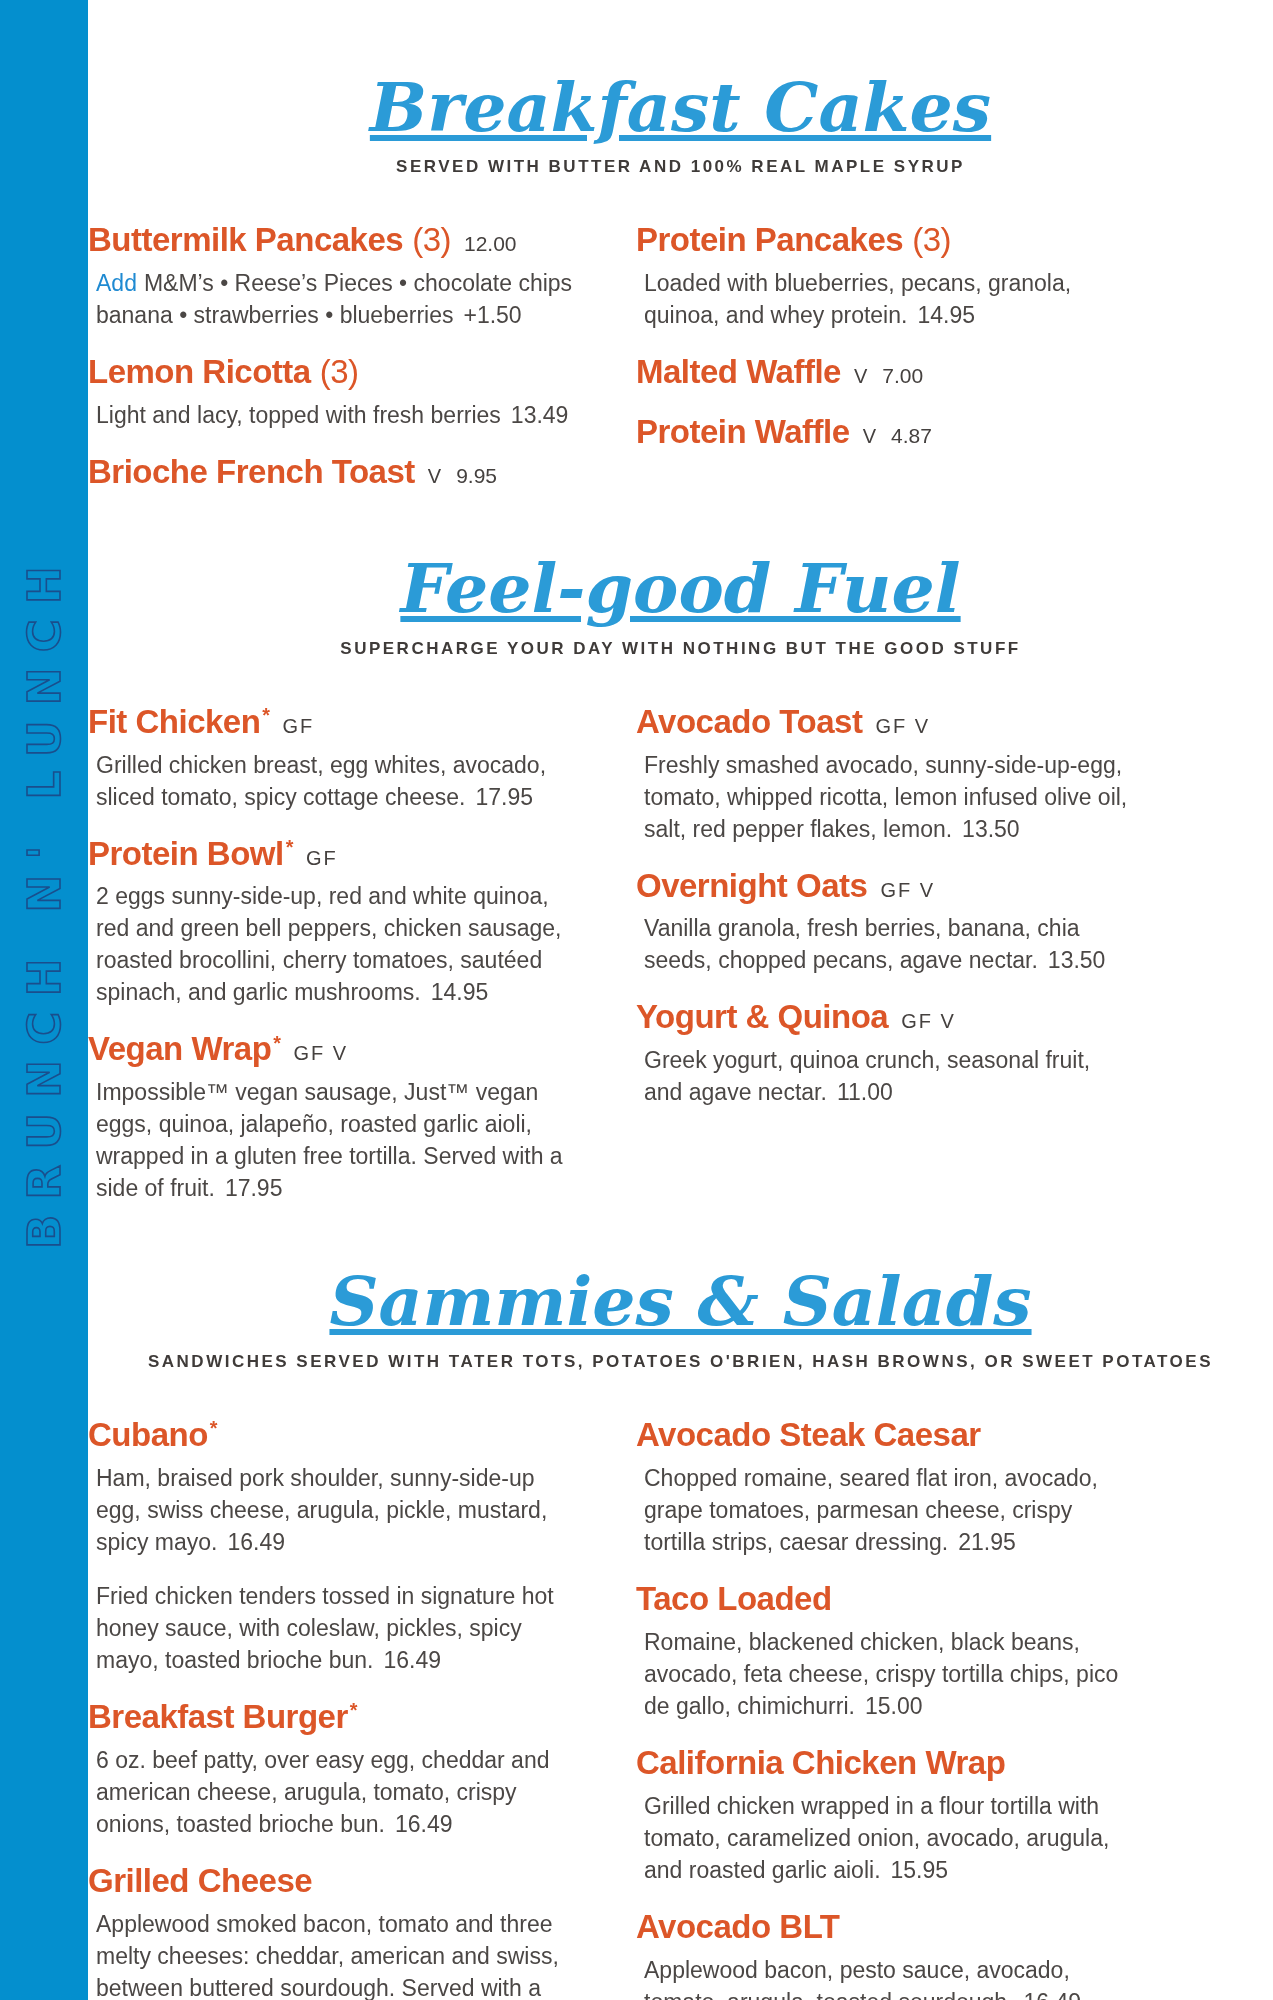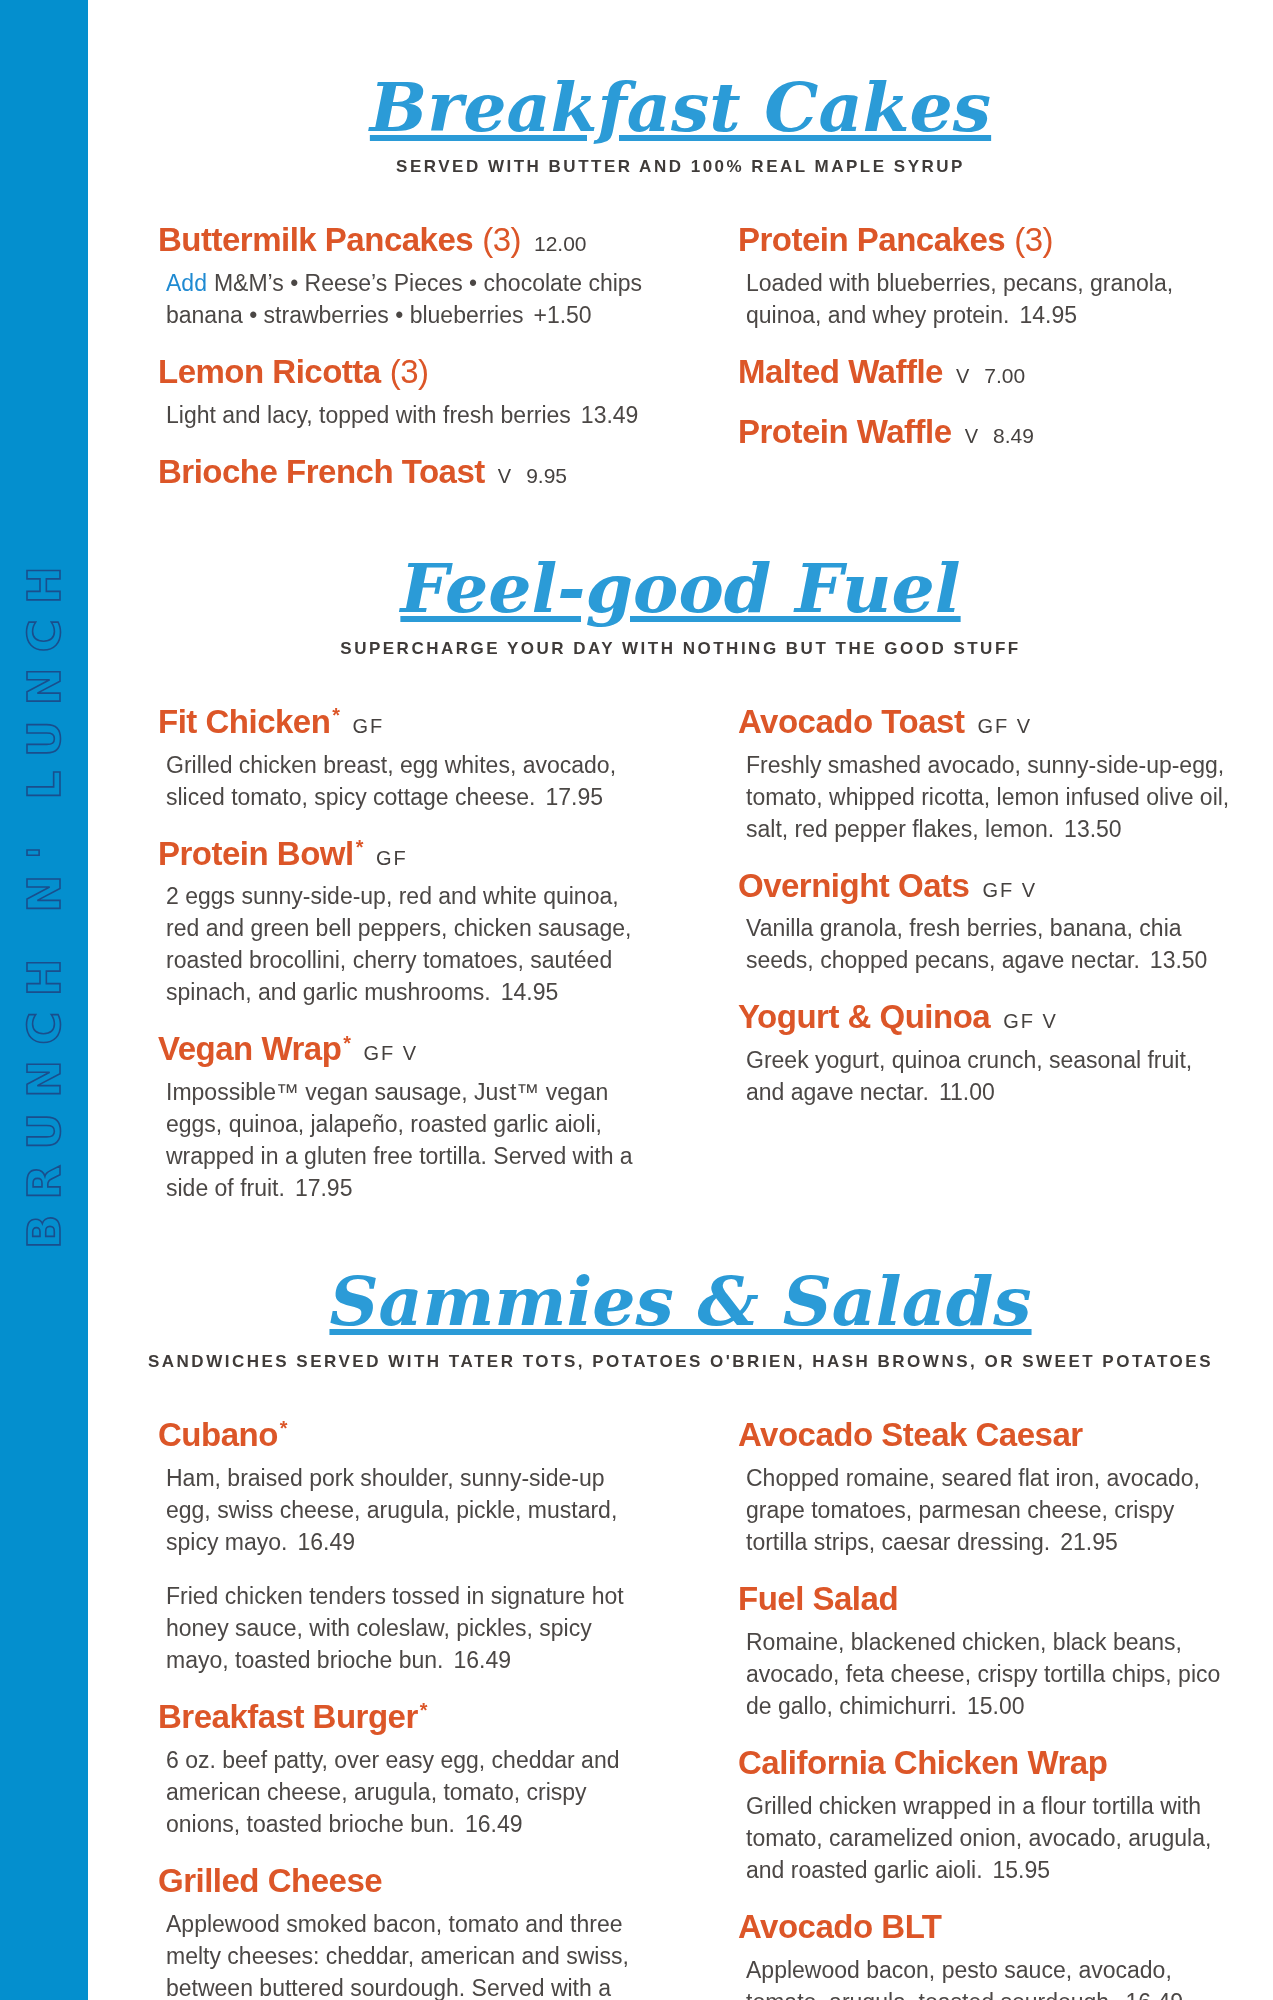--- a/index.html
+++ b/index.html
@@ -8,21 +8,21 @@
   .sidebar{position:absolute;left:0;top:0;width:88px;height:2000px;background:#048fce;}
   .v-label{position:absolute;left:44px;top:900px;transform:translate(-50%,-50%) rotate(-90deg);
            white-space:nowrap;font-family:"DejaVu Sans",sans-serif;font-weight:700;
            font-size:45px;letter-spacing:.34em;color:#048fce;-webkit-text-stroke:1.6px #1a4e8c;}
   .content{position:absolute;left:88px;top:0;width:1185px;padding-top:72px;}
   .menu-section{margin-bottom:40px;}
   .script{margin:0 0 14px;text-align:center;font-family:"DejaVu Serif",serif;font-style:italic;
           font-weight:700;font-size:68px;line-height:1.05;color:#2b9bd7;text-decoration:underline;}
   .subtitle{margin:0 0 44px;text-align:center;font-size:17px;font-weight:700;
             letter-spacing:2.5px;color:#3f3b39;}
-  .cols{display:grid;grid-template-columns:500px 500px;column-gap:80px;padding-left:70px;}
+  .cols{display:grid;grid-template-columns:500px 500px;column-gap:48px;}
   .item{margin-bottom:22px;}
   .item-head{margin:0 0 6px;font-size:33px;font-weight:700;letter-spacing:-0.5px;
              color:#dc5628;line-height:1.15;}
   .item-head span:empty,.desc span:empty{display:none;}
   .cnt{margin-left:9px;font-weight:400;}
   .star{margin-left:2px;font-size:60%;position:relative;top:-0.55em;}
   .mk{margin-left:13px;font-size:20px;font-weight:400;letter-spacing:2px;color:#45413f;}
   .pr{margin-left:13px;font-size:21px;font-weight:400;letter-spacing:0;color:#45413f;}
   .desc{margin:8px;font-size:23px;line-height:32px;color:#4b4745;max-width:500px;}
   .add{color:#1f8ad2;margin-right:7px;}
@@ -58,21 +58,21 @@
         </div>
         <div class="col">
           <article class="item">
             <h3 class="item-head"><span class="nm">Protein Pancakes</span><span class="cnt">(3)</span></h3>
             <p class="desc"><span class="txt">Loaded with blueberries, pecans, granola, quinoa, and whey protein.</span><span class="dpr">14.95</span></p>
           </article>
           <article class="item">
             <h3 class="item-head"><span class="nm">Malted Waffle</span><span class="mk">V</span><span class="pr">7.00</span></h3>
           </article>
           <article class="item">
-            <h3 class="item-head"><span class="nm">Protein Waffle</span><span class="mk">V</span><span class="pr">8.49</span></h3>
+            <h3 class="item-head"><span class="nm">Protein Waffle</span><span class="mk">V</span><span class="pr">4.87</span></h3>
           </article>
         </div>
       </div>
     </section>
 
     <section class="menu-section">
       <h2 class="script">Feel-good Fuel</h2>
       <p class="subtitle">SUPERCHARGE YOUR DAY WITH NOTHING BUT THE GOOD STUFF</p>
       <div class="cols">
         <div class="col">
@@ -126,21 +126,21 @@
             <h3 class="item-head"><span class="nm">Grilled Cheese</span></h3>
             <p class="desc"><span class="txt">Applewood smoked bacon, tomato and three melty cheeses: cheddar, american and swiss, between buttered sourdough. Served with a choice of potato.</span></p>
           </article>
         </div>
         <div class="col">
           <article class="item">
             <h3 class="item-head"><span class="nm">Avocado Steak Caesar</span></h3>
             <p class="desc"><span class="txt">Chopped romaine, seared flat iron, avocado, grape tomatoes, parmesan cheese, crispy tortilla strips, caesar dressing.</span><span class="dpr">21.95</span></p>
           </article>
           <article class="item">
-            <h3 class="item-head"><span class="nm">Fuel Salad</span></h3>
+            <h3 class="item-head"><span class="nm">Taco Loaded</span></h3>
             <p class="desc"><span class="txt">Romaine, blackened chicken, black beans, avocado, feta cheese, crispy tortilla chips, pico de gallo, chimichurri.</span><span class="dpr">15.00</span></p>
           </article>
           <article class="item">
             <h3 class="item-head"><span class="nm">California Chicken Wrap</span></h3>
             <p class="desc"><span class="txt">Grilled chicken wrapped in a flour tortilla with tomato, caramelized onion, avocado, arugula, and roasted garlic aioli.</span><span class="dpr">15.95</span></p>
           </article>
           <article class="item">
             <h3 class="item-head"><span class="nm">Avocado BLT</span></h3>
             <p class="desc"><span class="txt">Applewood bacon, pesto sauce, avocado, tomato, arugula, toasted sourdough.</span><span class="dpr">16.49</span></p>
           </article>

